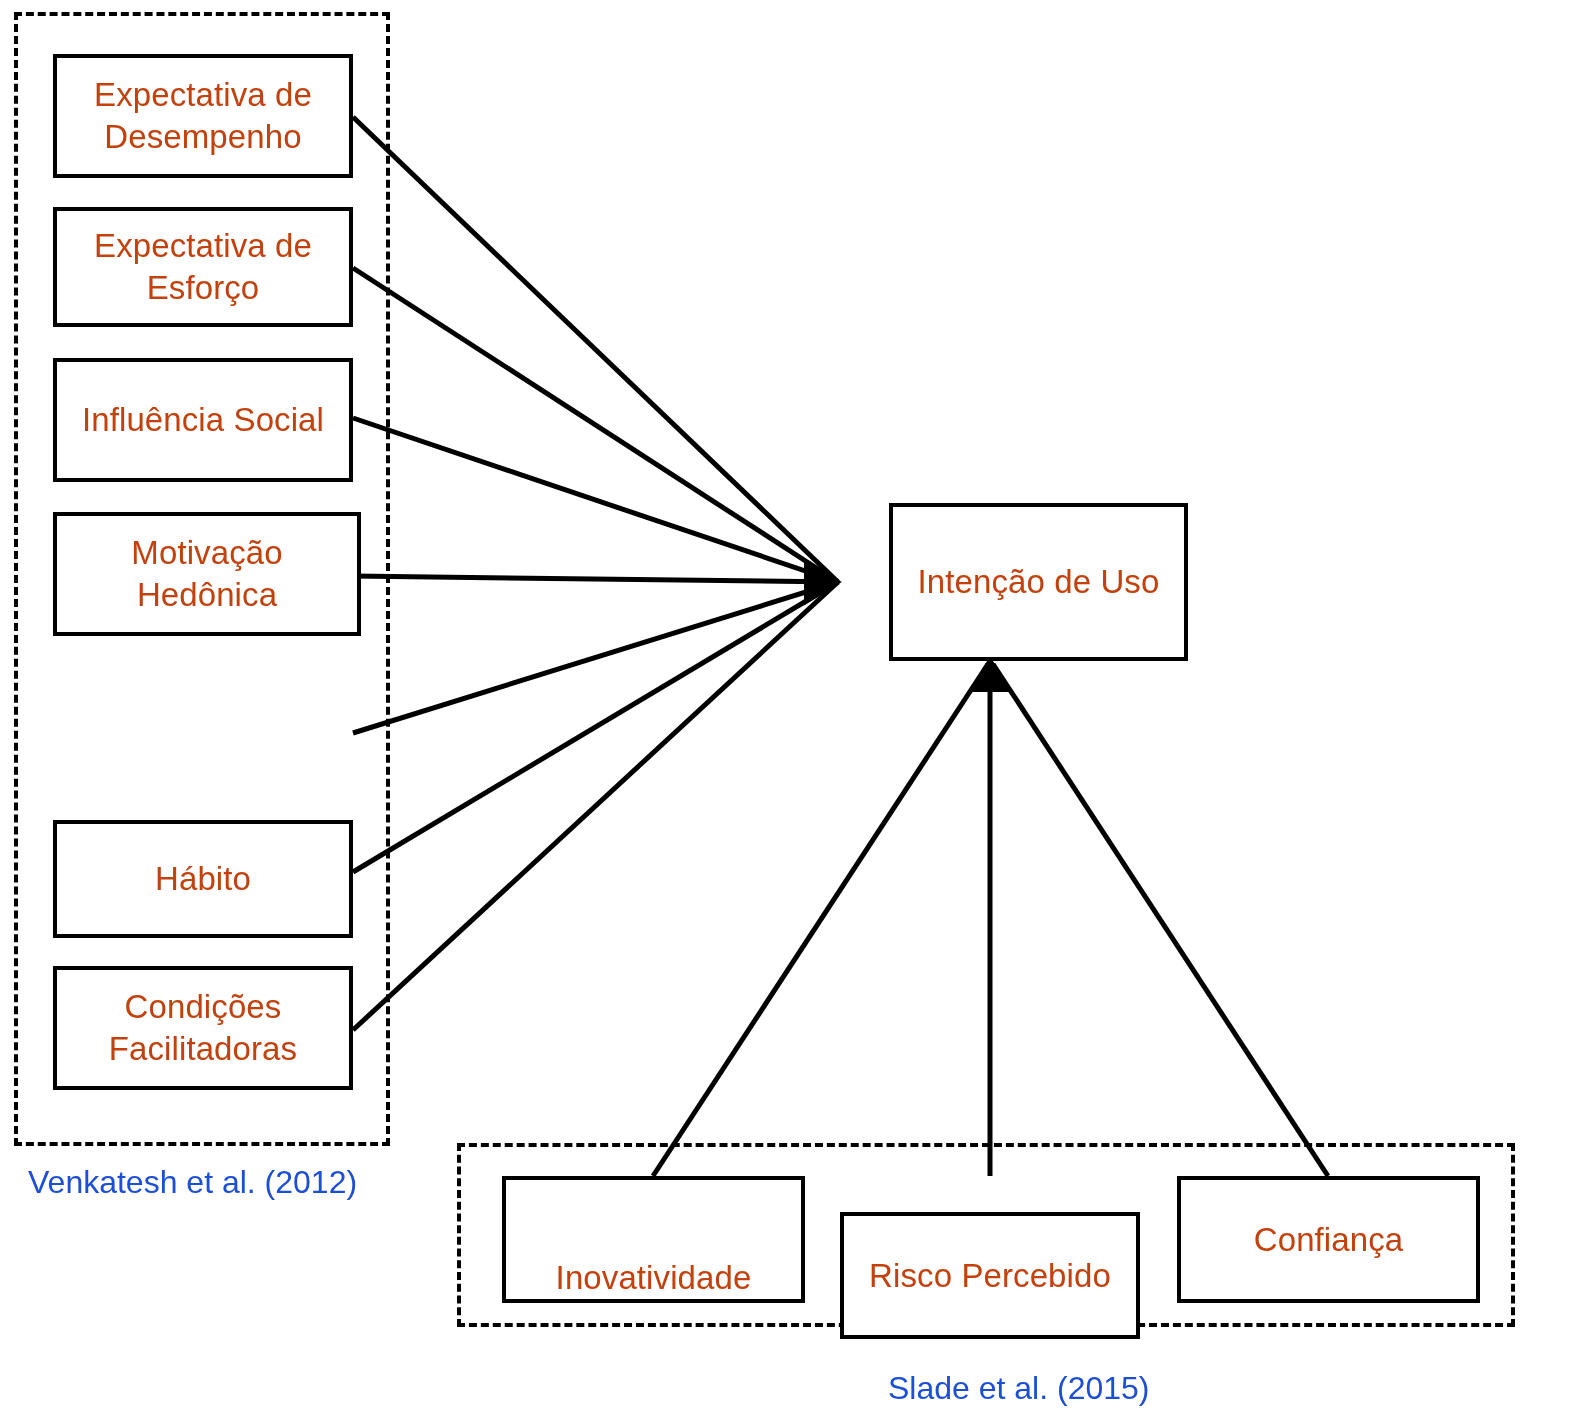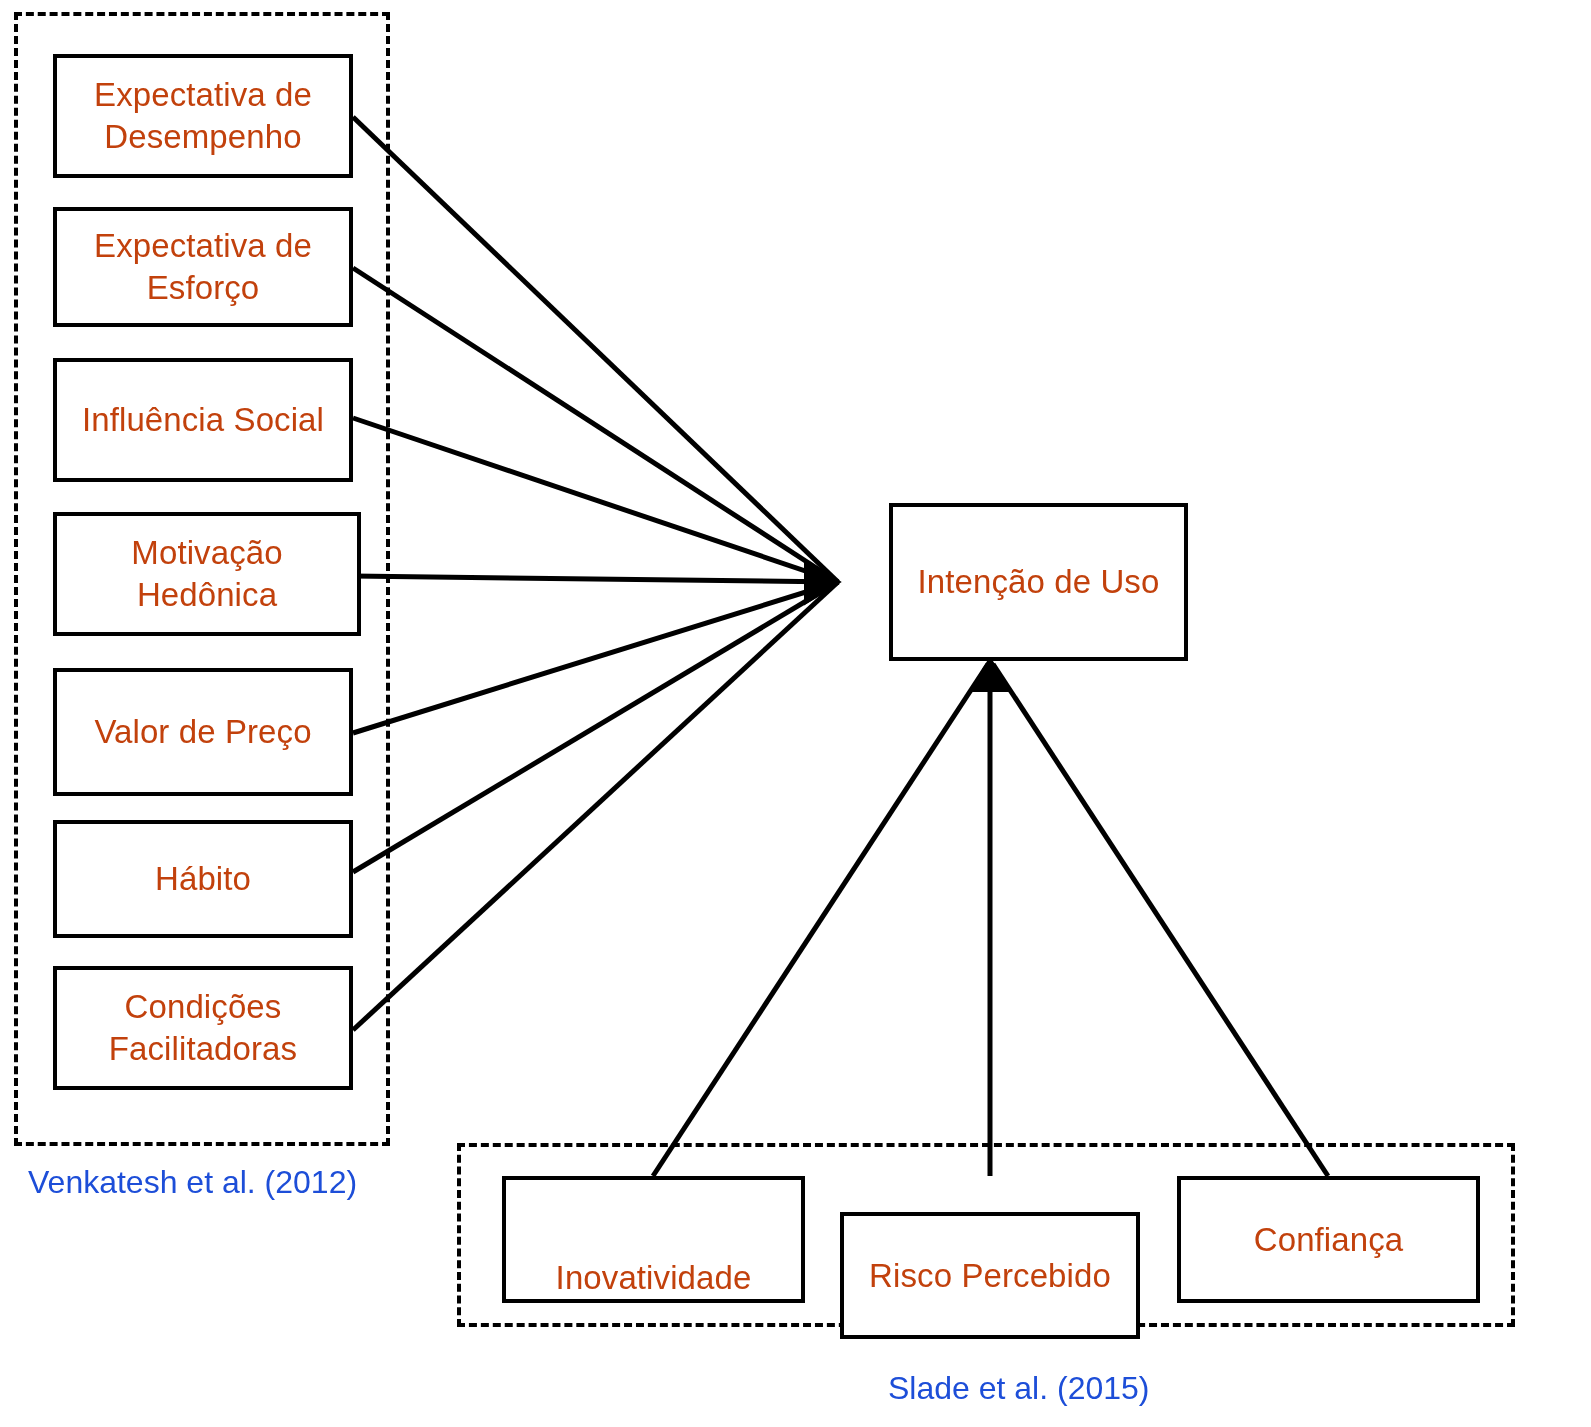--- a/index.html
+++ b/index.html
@@ -96,23 +96,20 @@
 
   <div class="node" style="left:53px; top:358px; width:300px; height:124px;">
     <span>Influência Social</span>
   </div>
 
   <div class="node" style="left:53px; top:512px; width:308px; height:124px;">
     <span>Motivação
 Hedônica</span>
   </div>
 
-  <div class="node" style="left:53px; top:668px; width:300px; height:128px;">
-    <span>Valor de Preço</span>
-  </div>
 
   <div class="node" style="left:53px; top:820px; width:300px; height:118px;">
     <span>Hábito</span>
   </div>
 
   <div class="node" style="left:53px; top:966px; width:300px; height:124px;">
     <span>Condições
 Facilitadoras</span>
   </div>
 

